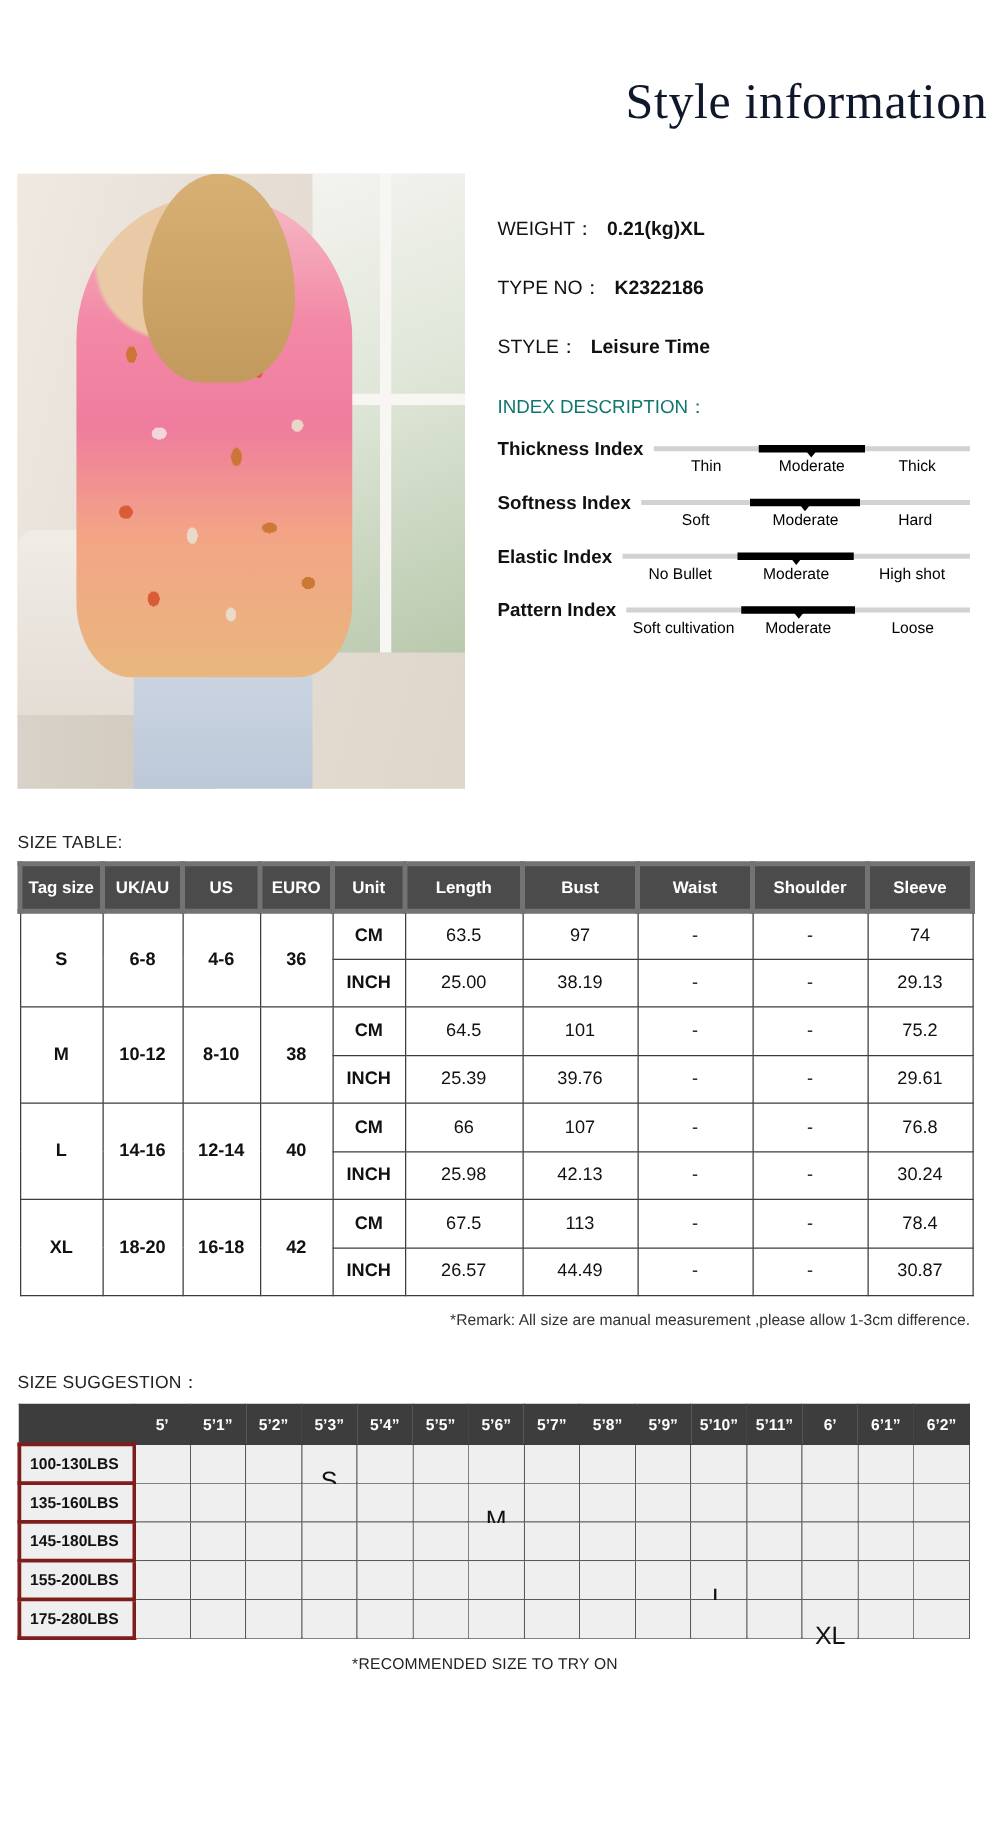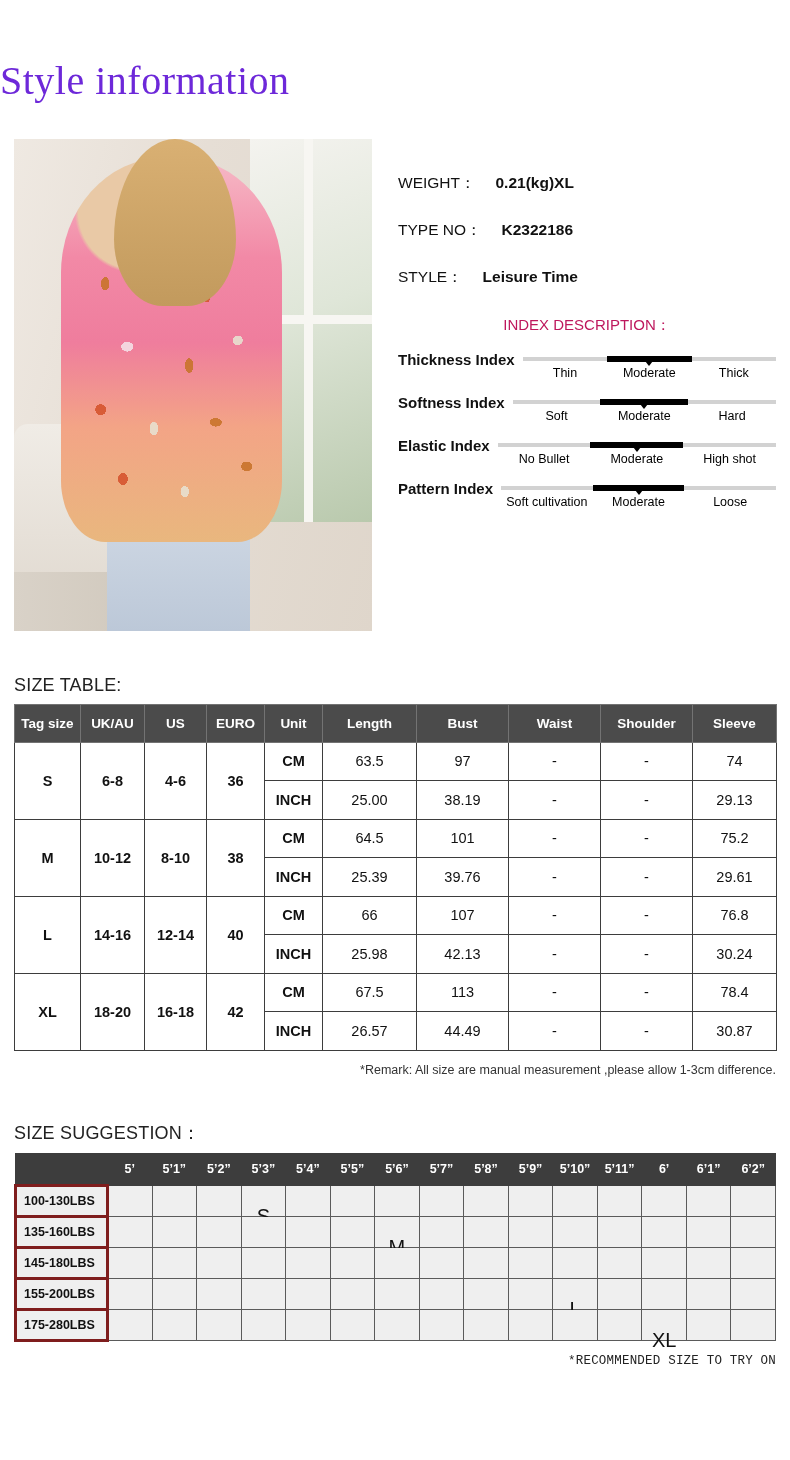--- a/index.html
+++ b/index.html
@@ -9,26 +9,26 @@
     height: 1460px;
     background: #ffffff;
     font-family: "Liberation Sans", sans-serif;
     color: #1a1a1a;
     overflow: hidden;
     position: relative;
   }
 
   
   .page-title {
-    text-align: left;
+    text-align: right;
     font-family: "Liberation Serif", serif;
     font-size: 40px;
     font-weight: 400;
     letter-spacing: 0.5px;
-    color: #6d28d9;
+    color: #0f172a;
     padding-top: 30px;
     padding-bottom: 8px;
   }
 
   
   .top-section {
     display: flex;
     align-items: flex-start;
     padding: 0 14px;
   }
@@ -104,28 +104,27 @@
     padding-left: 26px;
     padding-top: 34px;
   }
   .spec-row {
     font-size: 15.5px;
     color: #111;
     margin-bottom: 26px;
     white-space: nowrap;
   }
   .spec-label { font-weight: 400; }
-  .spec-value { font-weight: 600; margin-left: 20px; }
+  .spec-value { font-weight: 600; margin-left: 10px; }
 
   .index-title {
     font-size: 15px;
-    color: #be185d;
+    color: #0f766e;
     margin-top: 28px;
     margin-bottom: 14px;
-    text-align: center;
   }
 
   .index-row {
     display: flex;
     align-items: flex-start;
     margin-bottom: 12px;
   }
   .index-name {
     font-size: 15px;
     font-weight: 700;
@@ -168,42 +167,42 @@
   .meter-labels span {
     flex: 1 1 33.33%;
     text-align: center;
     font-size: 12.5px;
     color: #000000;
     white-space: nowrap;
   }
 
   
   .section-caption {
-    font-size: 18px;
+    font-size: 14px;
     color: #222;
     padding: 0 14px;
-    margin-top: 44px;
+    margin-top: 34px;
     margin-bottom: 8px;
     letter-spacing: 0.2px;
   }
 
   
   .size-table-wrap { padding: 0 14px; }
   table.size-table {
     width: 762px;
     border-collapse: collapse;
     table-layout: fixed;
   }
   table.size-table th {
     background: #4b4b4b;
     color: #fff;
     font-size: 13.5px;
     font-weight: 600;
     height: 38px;
-    border: 1px solid #737373;
+    border: 4px solid #737373;
     text-align: center;
   }
   table.size-table td {
     border: 1px solid #3d3d3d;
     text-align: center;
     height: 38.5px;
     font-size: 14.5px;
     color: #111;
     background: #fff;
   }
@@ -273,26 +272,25 @@
     transform: translate(-50%, -50%);
     font-size: 20px;
     color: #111;
     font-family: "Liberation Sans", sans-serif;
     white-space: nowrap;
     pointer-events: none;
   }
   .marker-offset { top: 100%; }
 
   .recommend {
-    text-align: right;
+    text-align: center;
     font-size: 12.5px;
     color: #222;
     padding: 12px 14px 0 0;
     letter-spacing: 0.2px;
-    font-family: Liberation Mono, monospace;
   }
 </style>
 </head>
 <body>
 
 <h1 class="page-title">Style information</h1>
 
 <div class="top-section">
 
   <div class="product-photo">

